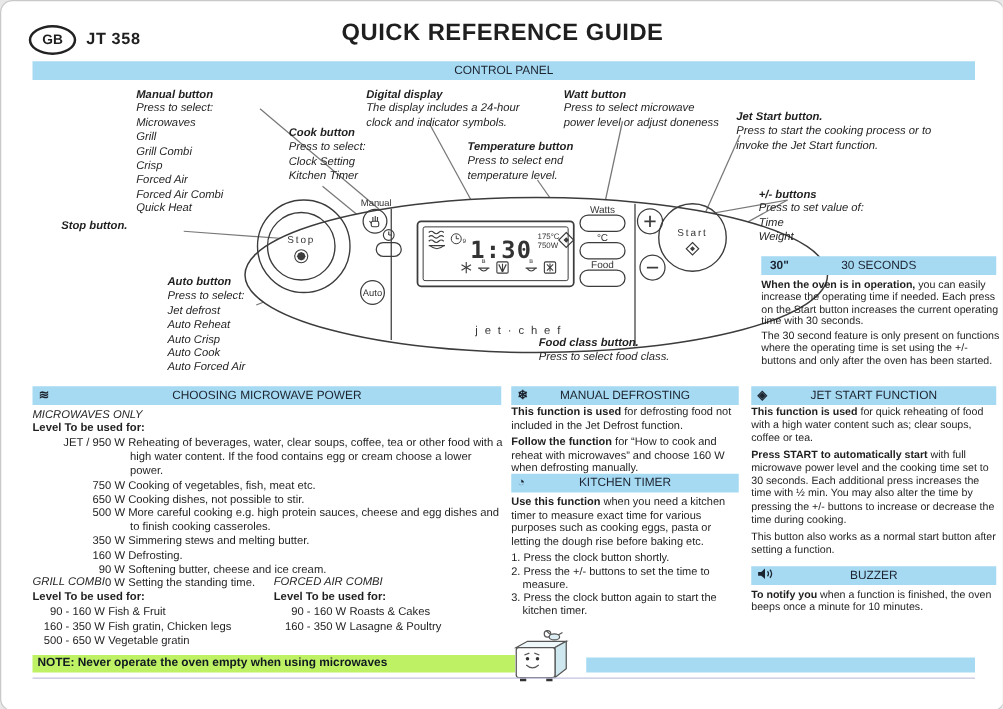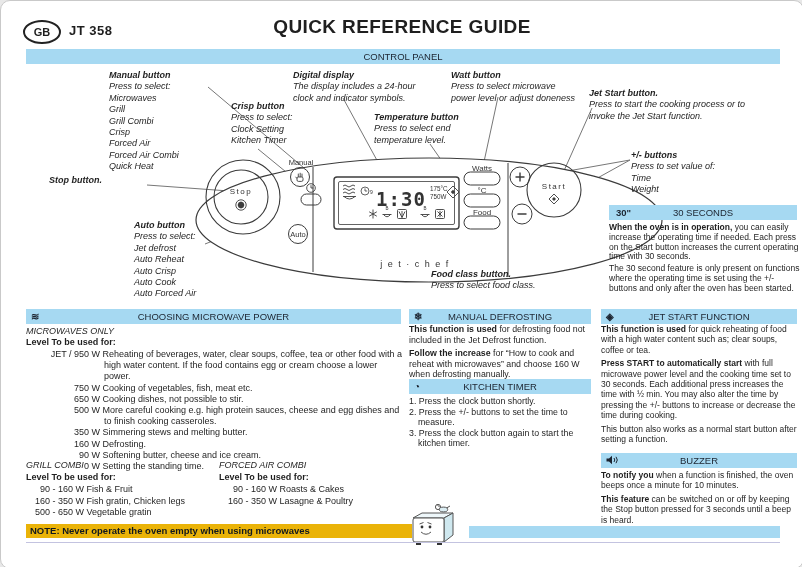--- a/index.html
+++ b/index.html
@@ -17,21 +17,21 @@
   .banner .bt{text-align:center;font-weight:normal;font-size:9.5px;line-height:15px;color:#1c2430;}
   .banner .bicon{position:absolute;left:5px;top:0;line-height:15px;font-size:10px;color:#1c2430;font-weight:bold;}
   .banner .bbadge{position:absolute;left:7px;top:0;line-height:15px;font-size:9.5px;font-weight:bold;color:#1c2430;}
   .cp-banner{left:25px;top:48px;width:754px;}
   
   .co{position:absolute;font-size:9px;line-height:11.4px;z-index:5;font-style:italic;}
   .co .t{font-weight:bold;}
   .co-manual{left:108px;top:69px;}  .co-clock{left:230px;top:100px;}
   .co-display{left:292px;top:69px;} .co-temp{left:373px;top:111px;}
   .co-watt{left:450px;top:69px;}    .co-jet{left:588px;top:87px;}
-  .co-pm{left:630px;top:149px;}     .co-stop{left:48px;top:174px;}
+  .co-pm{left:606px;top:149px;}     .co-stop{left:48px;top:174px;}
   .co-auto{left:133px;top:219px;}   .co-food{left:430px;top:268px;}
   
   .b30{left:608px;top:204px;width:188px;}
   .t30{left:608px;top:222px;width:192px;font-size:8.5px;line-height:9.8px;}
   .t30 p{margin:0 0 2px 0;}
   
   .b-left{left:25px;top:308px;width:375px;}
   .b-md{left:408px;top:308px;width:182px;}
   .b-kt{left:408px;top:378px;width:182px;}
   .b-js{left:600px;top:308px;width:196px;}
@@ -43,21 +43,21 @@
   .grill{left:25px;top:459px;width:190px;font-size:9px;line-height:11.2px;}
   .forced{left:218px;top:459px;width:185px;font-size:9px;line-height:11.2px;}
   .subt{font-style:italic;margin-bottom:1px;}
   .subh{font-weight:bold;margin-bottom:1px;}
   .md-text{left:408px;top:323px;width:184px;font-size:8.8px;line-height:10.5px;}
   .md-text p,.kt-text p,.js-text p,.bz-text p{margin:0 0 3px 0;}
   .kt-text{left:408px;top:395px;width:184px;font-size:8.8px;line-height:10.5px;}
   .steps div{padding-left:9px;text-indent:-9px;}
   .js-text{left:600px;top:323px;width:200px;font-size:8.5px;line-height:10.4px;}
   .bz-text{left:600px;top:469px;width:198px;font-size:8.5px;line-height:10.4px;}
-  .note-banner{left:25px;top:523px;width:386px;height:14px;background:#eab308;
+  .note-banner{left:25px;top:523px;width:386px;height:14px;background:#bef264;
                font-weight:bold;font-size:9.5px;line-height:14px;padding-left:4px;box-sizing:border-box;color:#101820;}
   .strip{left:468px;top:525px;width:311px;height:12px;background:#a6d9f2;}
   .rule{left:25px;top:541px;width:754px;height:1px;background:#c3c3e0;}
   .mascot{left:406px;top:500px;}
   svg text{font-family:"Liberation Sans",sans-serif;fill:#333;}
   .seg{font-family:"DejaVu Sans Mono",monospace;font-weight:bold;}
 </style>
 </head>
 <body>
 
@@ -223,21 +223,21 @@
         <div>Microwaves</div>
         <div>Grill</div>
         <div>Grill Combi</div>
         <div>Crisp</div>
         <div>Forced Air</div>
         <div>Forced Air Combi</div>
         <div>Quick Heat</div>
       </div>
   </div>
   <div class="co co-clock">
-    <div class="t">Crisp button</div>
+    <div class="t">Cook button</div>
     <div>
         <div>Press to select:</div>
         <div>Clock Setting</div>
         <div>Kitchen Timer</div>
       </div>
   </div>
   <div class="co co-display">
     <div class="t">Digital display</div>
     <div>
         <div>The display includes a 24-hour</div>
@@ -337,28 +337,31 @@
         <div class="prow" style="padding-left: 62px; text-indent: -62px;"><span class="lvl" style="width: 58px;">160 - 350 W</span> Lasagne &amp; Poultry</div>
       </div>
   </div>
 
   <div class="abs banner b-md">
     <span class="bicon">❄</span>
     <div class="bt">MANUAL DEFROSTING</div>
   </div>
   <div class="abs md-text">
       <p><b>This function is used</b> for defrosting food not included in the Jet Defrost function.</p>
-      <p><b>Follow the increase</b> for “How to cook and reheat with microwaves” and choose 160 W when defrosting manually.</p>
+      <p><b>Follow the function</b> for “How to cook and reheat with microwaves” and choose 160 W when defrosting manually.</p>
     </div>
 
   <div class="abs banner b-kt">
     <span class="bicon">◔</span>
     <div class="bt">KITCHEN TIMER</div>
   </div>
   <div class="abs kt-text">
+    <div>
+        <p><b>Use this function</b> when you need a kitchen timer to measure exact time for various purposes such as cooking eggs, pasta or letting the dough rise before baking etc.</p>
+      </div>
     <div class="steps">
         <div>1. Press the clock button shortly.</div>
         <div>2. Press the +/- buttons to set the time to measure.</div>
         <div>3. Press the clock button again to start the kitchen timer.</div>
       </div>
   </div>
 
   <div class="abs banner b-js">
     <span class="bicon">◈</span>
     <div class="bt">JET START FUNCTION</div>
@@ -373,21 +376,20 @@
     <span class="bicon">
       <svg width="13" height="10" viewBox="0 0 13 10" style="vertical-align:-1px">
         <polygon points="0.5,3.5 3,3.5 6,0.8 6,9.2 3,6.5 0.5,6.5" fill="#1c2430"></polygon>
         <path d="M8 3 q1.6 2 0 4 M10 1.8 q2.6 3.2 0 6.4" fill="none" stroke="#1c2430" stroke-width="1"></path>
       </svg>
     </span>
     <div class="bt">BUZZER</div>
   </div>
   <div class="abs bz-text">
       <p><b>To notify you</b> when a function is finished, the oven beeps once a minute for 10 minutes.</p>
-      <p><b>This feature</b> can be switched on or off by keeping the Stop button pressed for 3 seconds until a beep is heard.</p>
     </div>
 
   <div class="abs note-banner">NOTE: Never operate the oven empty when using microwaves</div>
 
   <svg class="abs mascot" width="56" height="50" viewBox="0 0 56 50">
     <g fill="none" stroke="#555" stroke-width="1">
       <circle cx="31" cy="6" r="2.6" fill="#fff"></circle>
       <ellipse cx="36.5" cy="8.5" rx="4.2" ry="2.4" fill="#dceef4"></ellipse>
       <path d="M33 6.5 l-3 -3 M39.5 7 l3.5 -2"></path>
       <polygon points="6,17 15,12 46,12 37,17" fill="#eef7fa"></polygon>

